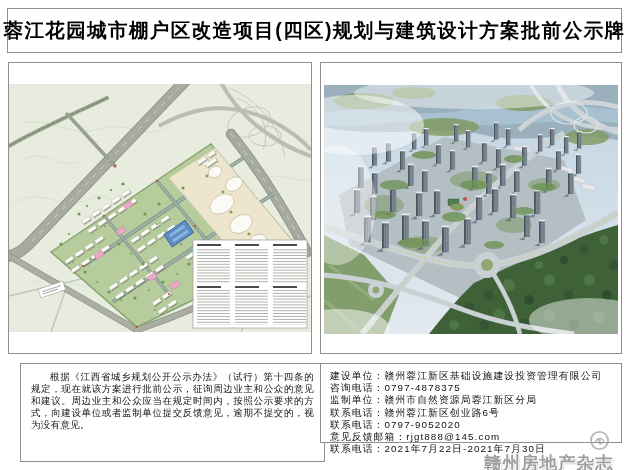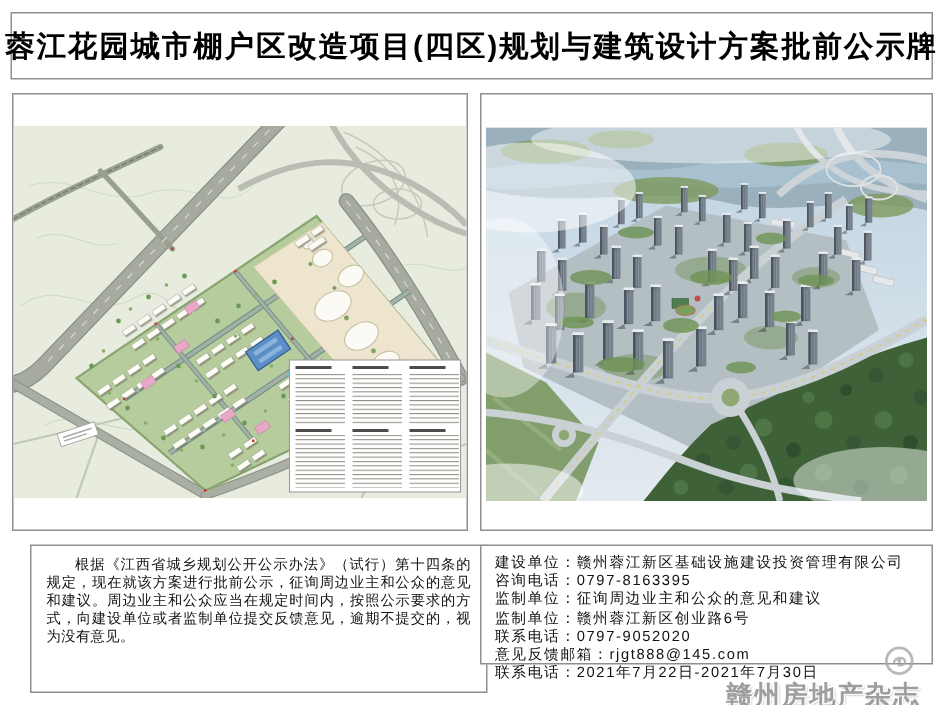--- a/index.html
+++ b/index.html
@@ -445,23 +445,23 @@
       </g>
     </svg>
   </div>
 
   <div class="frame notice-box">
     <p>根据《江西省城乡规划公开公示办法》（试行）第十四条的规定，现在就该方案进行批前公示，征询周边业主和公众的意见和建议。周边业主和公众应当在规定时间内，按照公示要求的方式，向建设单位或者监制单位提交反馈意见，逾期不提交的，视为没有意见。</p>
   </div>
 
   <div class="frame contact-box">
     <div class="contact-line">建设单位：赣州蓉江新区基础设施建设投资管理有限公司</div>
-    <div class="contact-line">咨询电话：0797-8163395</div>
-    <div class="contact-line">监制单位：征询周边业主和公众的意见和建议</div>
-    <div class="contact-line">监制单位：赣州蓉江新区创业路6号</div>
+    <div class="contact-line">咨询电话：0797-4878375</div>
+    <div class="contact-line">监制单位：赣州市自然资源局蓉江新区分局</div>
+    <div class="contact-line">联系电话：赣州蓉江新区创业路6号</div>
     <div class="contact-line">联系电话：0797-9052020</div>
     <div class="contact-line">意见反馈邮箱：rjgt888@145.com</div>
     <div class="contact-line">联系电话：2021年7月22日-2021年7月30日</div>
   </div>
 
   <div class="watermark">
     <svg class="wm-logo" viewBox="0 0 22 22">
       <circle cx="11" cy="11" r="9" fill="none" stroke="#a8a8a8" stroke-width="2"></circle>
       <path d="M7,13 C8,8 14,8 15,11 C15.5,13 13,15 10,14" fill="none" stroke="#a8a8a8" stroke-width="1.6"></path>
       <circle cx="11" cy="11" r="1.5" fill="#a8a8a8"></circle>

